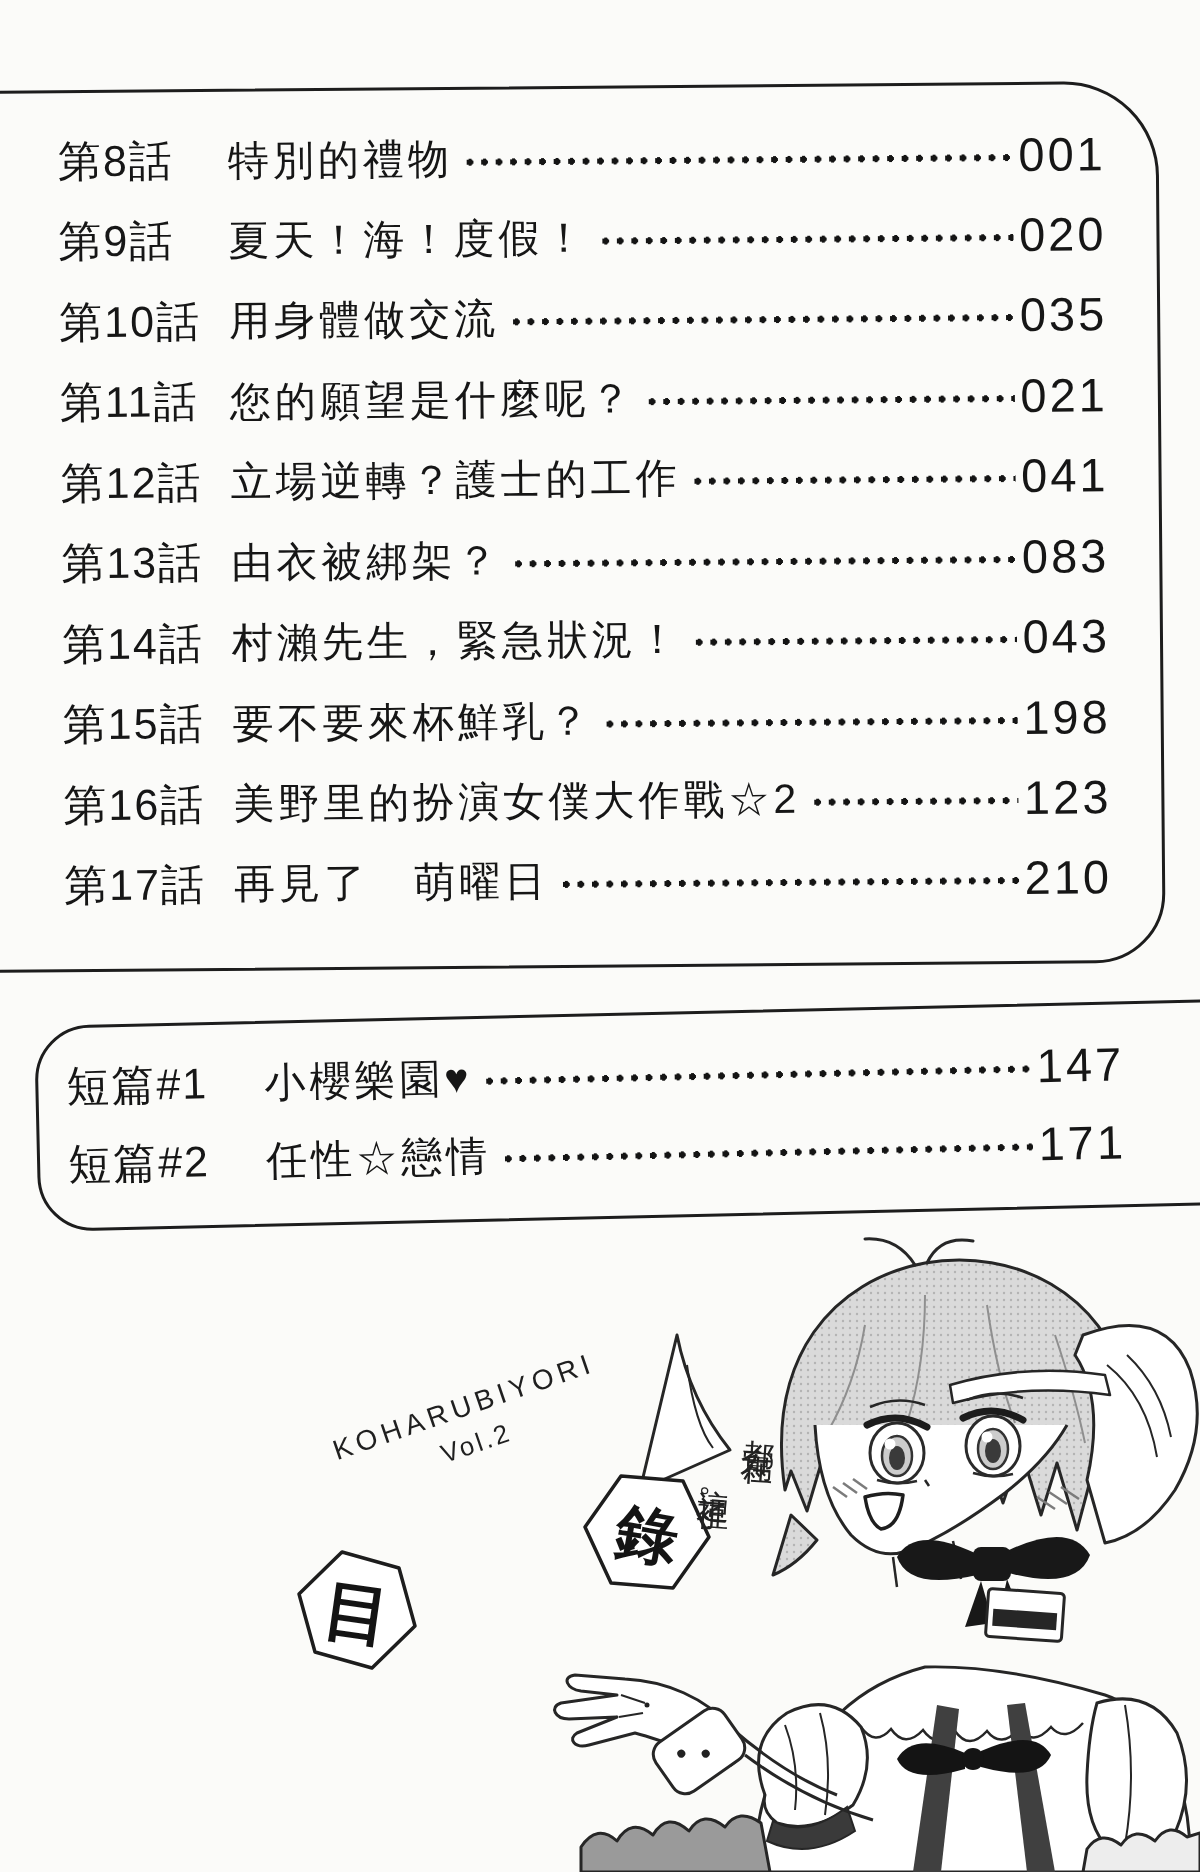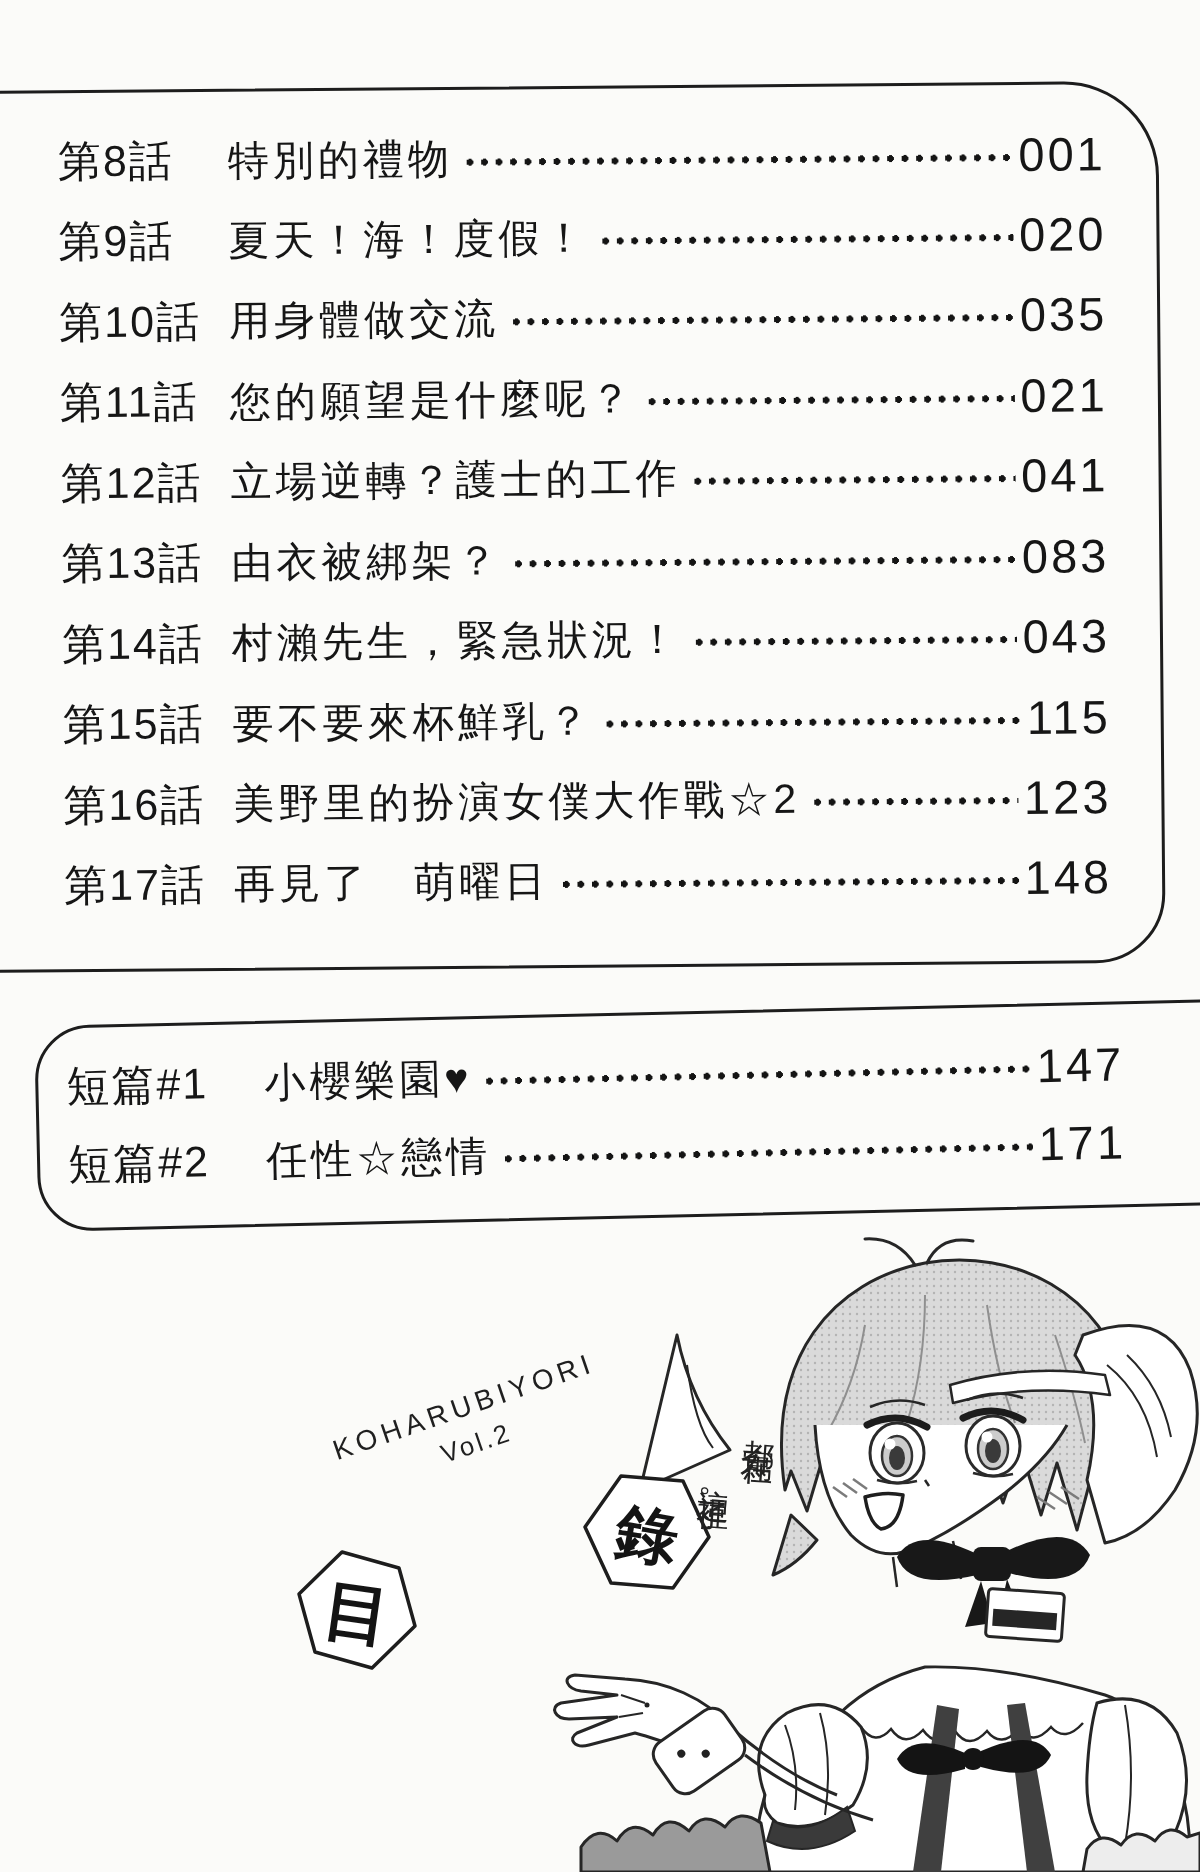--- a/index.html
+++ b/index.html
@@ -104,33 +104,33 @@
     <div class="toc-row">
       <span class="lbl">第14話</span>
       <span class="ttl">村瀨先生，緊急狀況！</span>
       <span class="dots"></span>
       <span class="pg">043</span>
     </div>
     <div class="toc-row">
       <span class="lbl">第15話</span>
       <span class="ttl">要不要來杯鮮乳？</span>
       <span class="dots"></span>
-      <span class="pg">115</span>
+      <span class="pg">198</span>
     </div>
     <div class="toc-row">
       <span class="lbl">第16話</span>
       <span class="ttl">美野里的扮演女僕大作戰☆2</span>
       <span class="dots"></span>
       <span class="pg">123</span>
     </div>
     <div class="toc-row">
       <span class="lbl">第17話</span>
       <span class="ttl">再見了　萌曜日</span>
       <span class="dots"></span>
-      <span class="pg">148</span>
+      <span class="pg">210</span>
     </div>
   </div>
 </div>
 
 <div id="box-shorts" class="toc-box">
   <div class="rows">
     <div class="toc-row">
       <span class="lbl">短篇#1</span>
       <span class="ttl">小櫻樂園♥</span>
       <span class="dots"></span>

